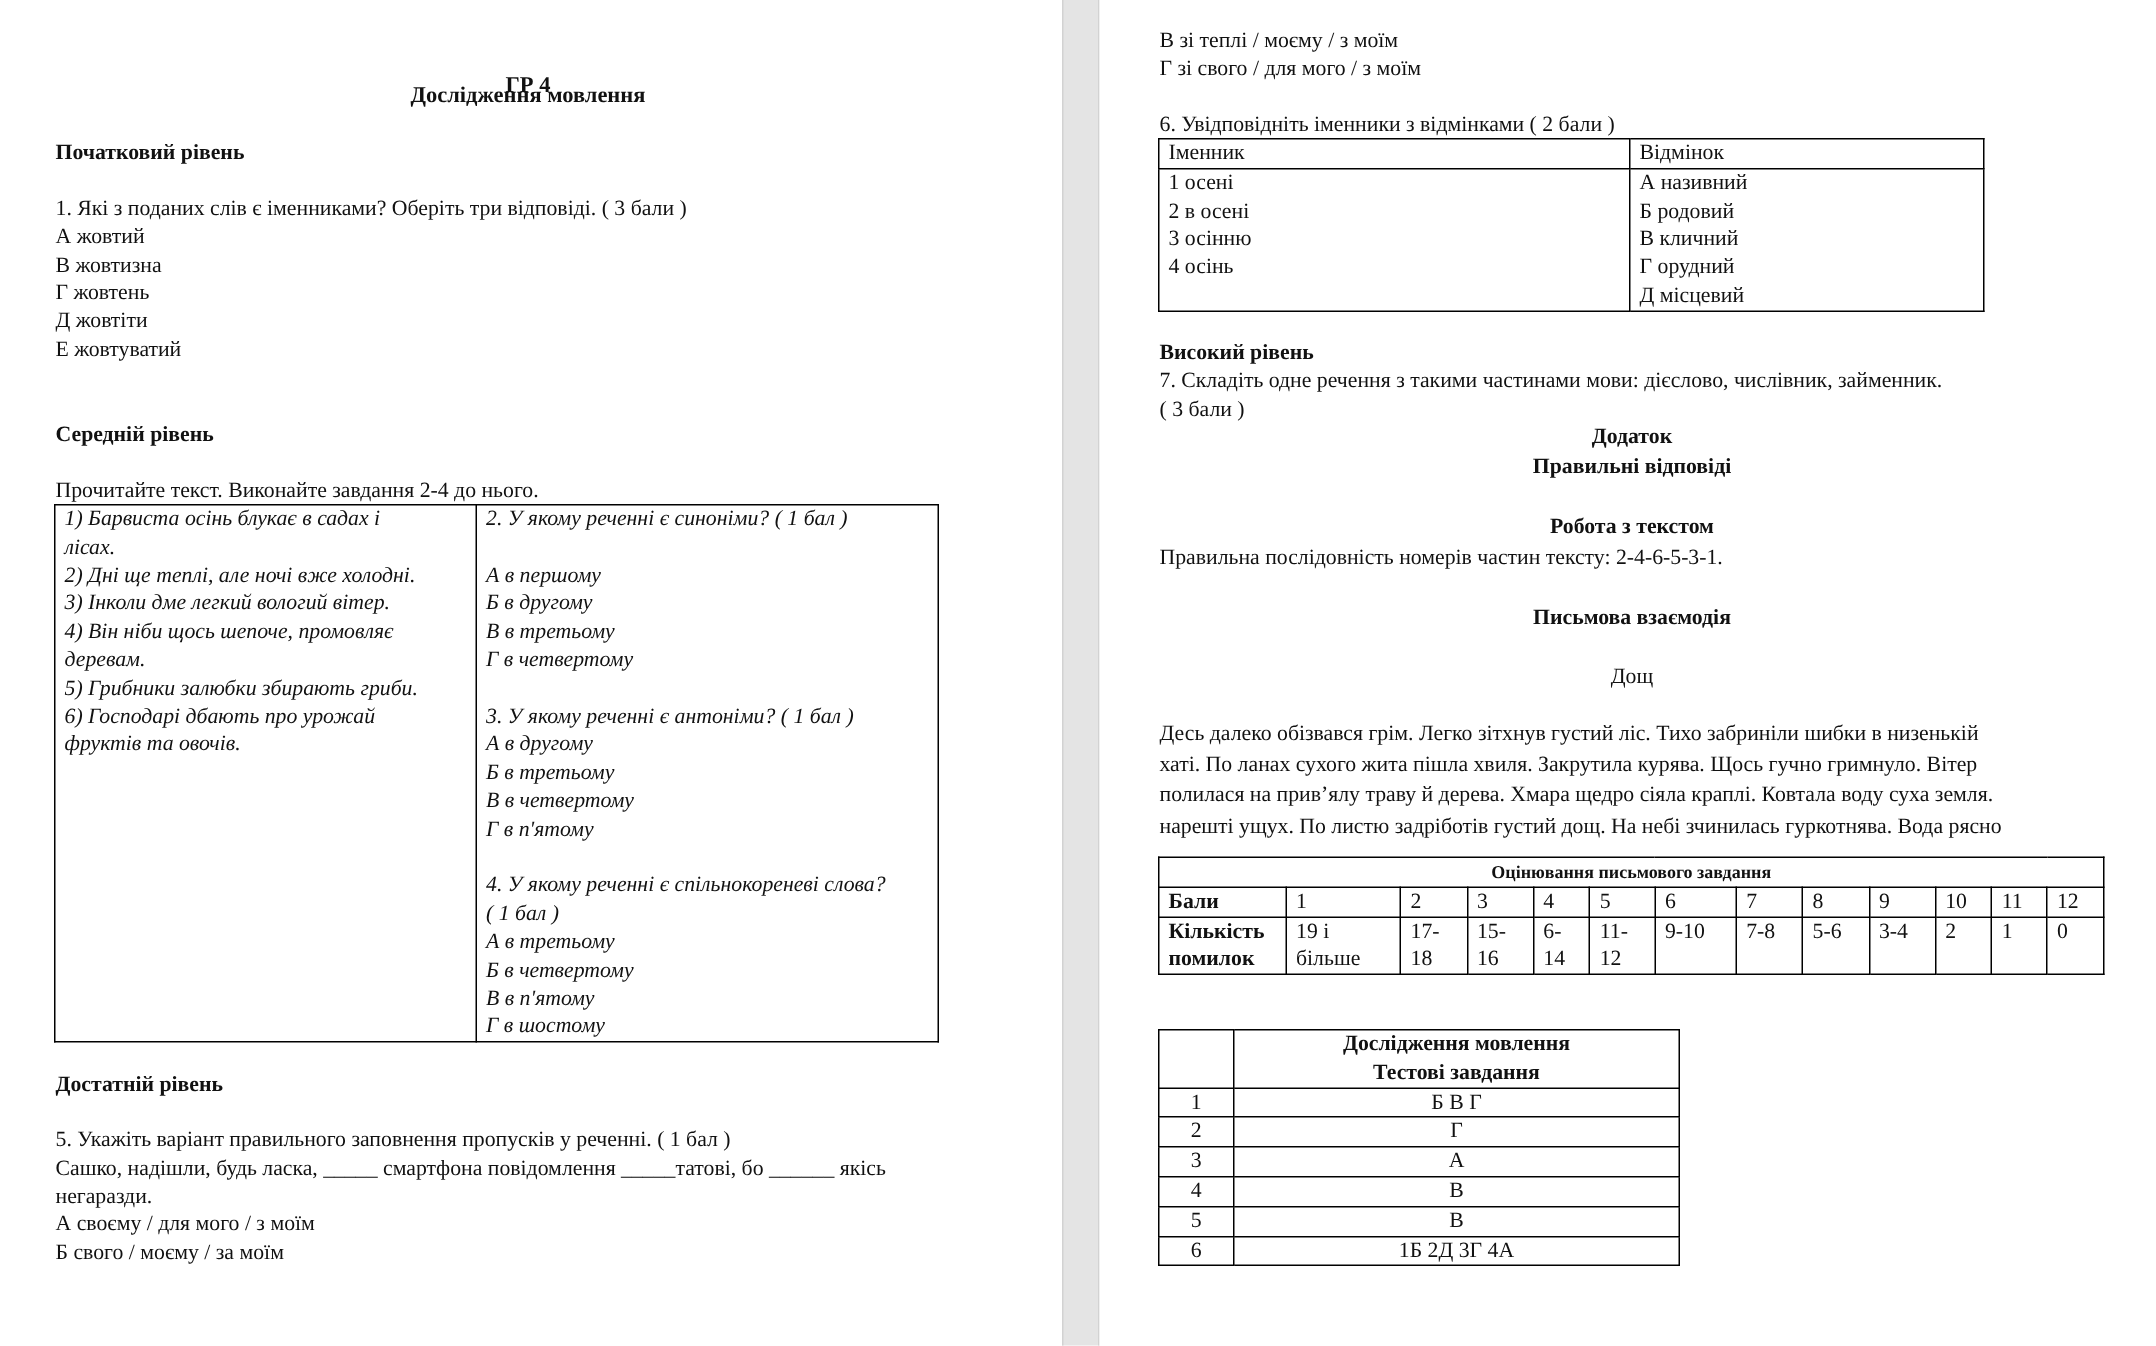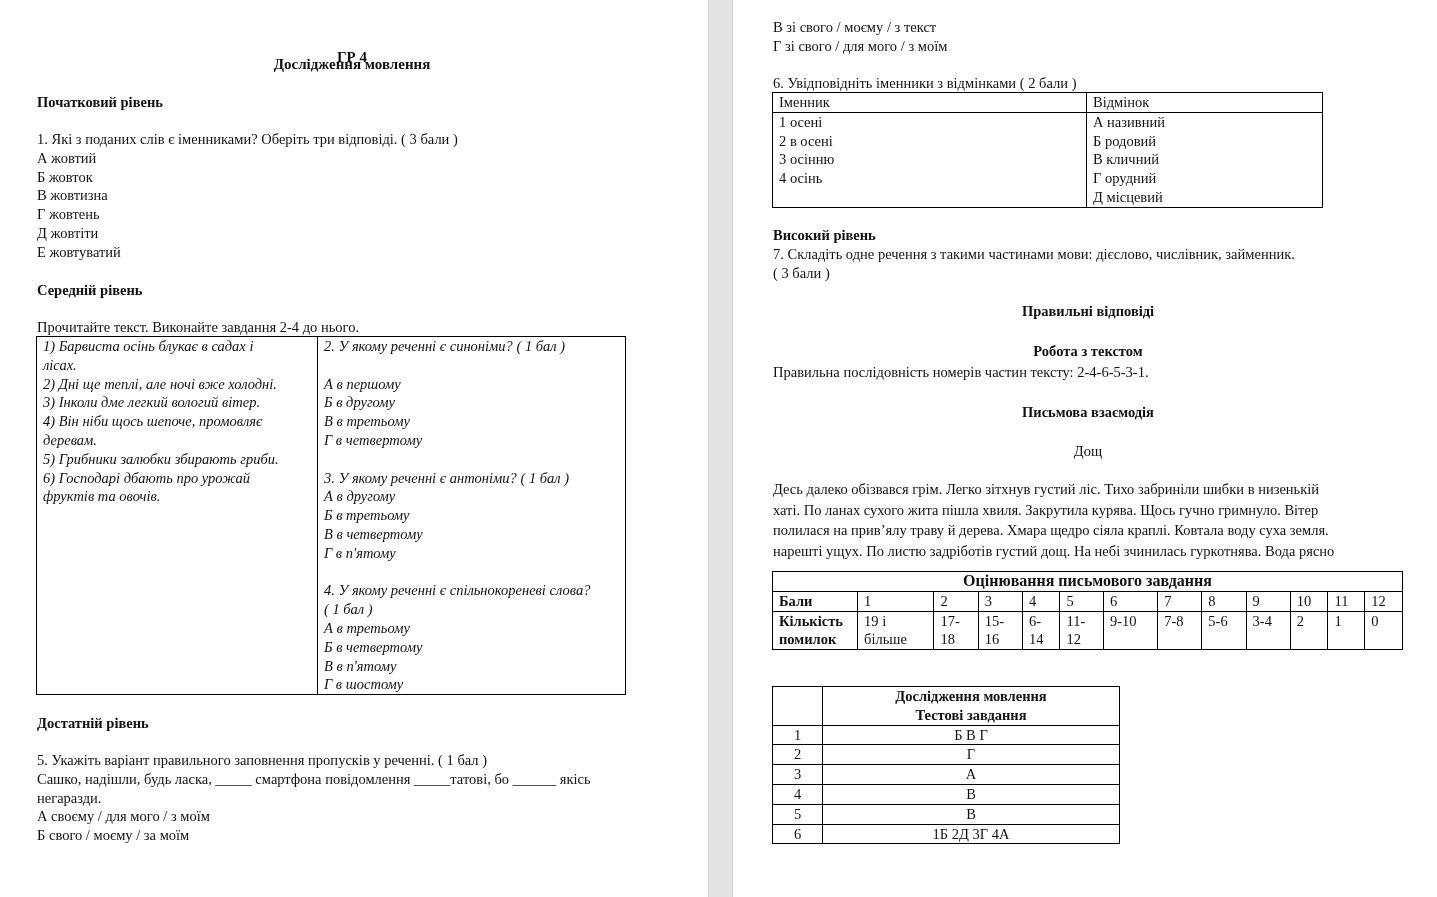--- a/index.html
+++ b/index.html
@@ -31,21 +31,20 @@
 
 <div class="page page-left">
   <div class="abs b center line" style="left:0;width:704px;top:48px;font-size:15px;">ГР 4</div>
   <div class="abs b center line" style="left:0;width:704px;top:55px;font-size:15px;">Дослідження мовлення</div>
 
   <div class="abs b line" style="left:37px;top:93px;">Початковий рівень</div>
 
   <div class="abs" style="left:37px;top:130px;">
     <div class="line">1. Які з поданих слів є іменниками? Оберіть три відповіді. ( 3 бали )</div>
     <div class="line">А жовтий</div>
-    <div class="line">Б жовток</div>
     <div class="line">В жовтизна</div>
     <div class="line">Г жовтень</div>
     <div class="line">Д жовтіти</div>
     <div class="line">Е жовтуватий</div>
   </div>
 
   <div class="abs b line" style="left:37px;top:281px;">Середній рівень</div>
   <div class="abs line" style="left:37px;top:318px;">Прочитайте текст. Виконайте завдання 2-4 до нього.</div>
 
   <table class="abs" style="left:36px;top:336px;width:590px;height:357px;font-style:italic;">
@@ -95,21 +94,21 @@
     <div class="line">негаразди.</div>
     <div class="line">А своєму / для мого / з моїм</div>
     <div class="line">Б свого / моєму / за моїм</div>
   </div>
 </div>
 
 <div class="gutter"></div>
 
 <div class="page page-right">
   <div class="abs" style="left:40px;top:18px;">
-    <div class="line">В зі свого / моєму / з текст</div>
+    <div class="line">В зі теплі / моєму / з моїм</div>
     <div class="line">Г зі свого / для мого / з моїм</div>
   </div>
 
   <div class="abs line" style="left:40px;top:74px;">6. Увідповідніть іменники з відмінками ( 2 бали )</div>
 
   <table class="abs" style="left:39px;top:92px;width:551px;">
     <tbody>
         <tr>
       <td style="width:301px;">Іменник</td>
       <td>Відмінок</td>
@@ -129,37 +128,38 @@
         <div class="line">Д місцевий</div>
       </td>
     </tr>
   </tbody>
     </table>
 
   <div class="abs b line" style="left:40px;top:226px;">Високий рівень</div>
   <div class="abs line" style="left:40px;top:245px;text-align:right;">7. Складіть одне речення з такими частинами мови: дієслово, числівник, займенник.</div>
   <div class="abs line" style="left:40px;top:264px;">( 3 бали )</div>
 
+  <div class="abs b center line" style="left:40px;width:630px;top:282px;">Додаток</div>
   <div class="abs b center line" style="left:40px;width:630px;top:302px;">Правильні відповіді</div>
   <div class="abs b center line" style="left:40px;width:630px;top:342px;">Робота з текстом</div>
   <div class="abs line" style="left:40px;top:363px;">Правильна послідовність номерів частин тексту: 2-4-6-5-3-1.</div>
   <div class="abs b center line" style="left:40px;width:630px;top:403px;">Письмова взаємодія</div>
   <div class="abs center line" style="left:40px;width:630px;top:442px;">Дощ</div>
 
   <div class="abs" style="left:40px;top:479px;width:632px;">
     <div class="line" style="line-height:20.5px;">Десь далеко обізвався грім. Легко зітхнув густий ліс. Тихо забриніли шибки в низенькій</div>
     <div class="line" style="line-height:20.5px;">хаті. По ланах сухого жита пішла хвиля. Закрутила курява. Щось гучно гримнуло. Вітер</div>
     <div class="line" style="line-height:20.5px;">полилася на прив’ялу траву й дерева. Хмара щедро сіяла краплі. Ковтала воду суха земля.</div>
     <div class="line" style="line-height:20.5px;">нарешті ущух. По листю задріботів густий дощ. На небі зчинилась гуркотнява. Вода рясно</div>
   </div>
 
   <table class="abs" style="left:39px;top:571px;width:631px;">
     <tbody>
         <tr>
-      <td colspan="13" class="b center" style="font-size:16px;">Оцінювання письмового завдання</td>
+      <td colspan="13" class="b center" style="font-size:12px;">Оцінювання письмового завдання</td>
     </tr>
     <tr>
       <td class="b" style="width:72px;">Бали</td>
       <td>1</td>
       <td>2</td>
       <td>3</td>
       <td>4</td>
       <td>5</td>
       <td>6</td>
       <td>7</td>

